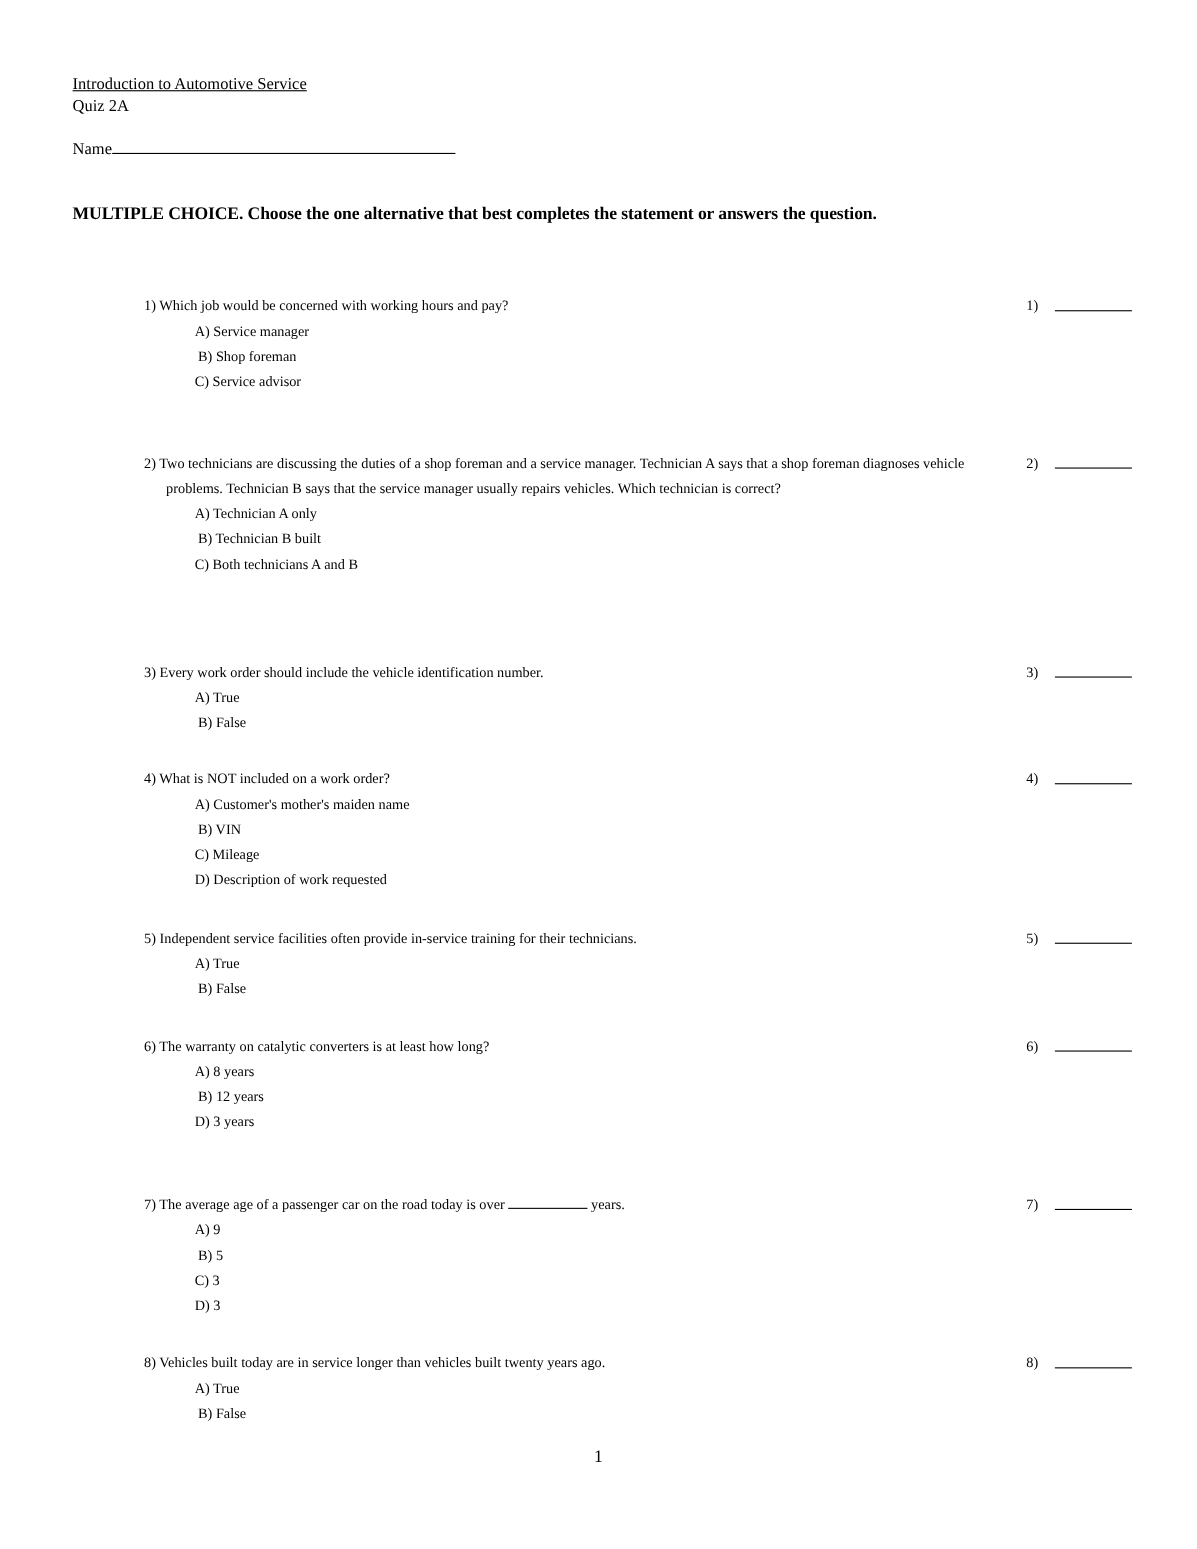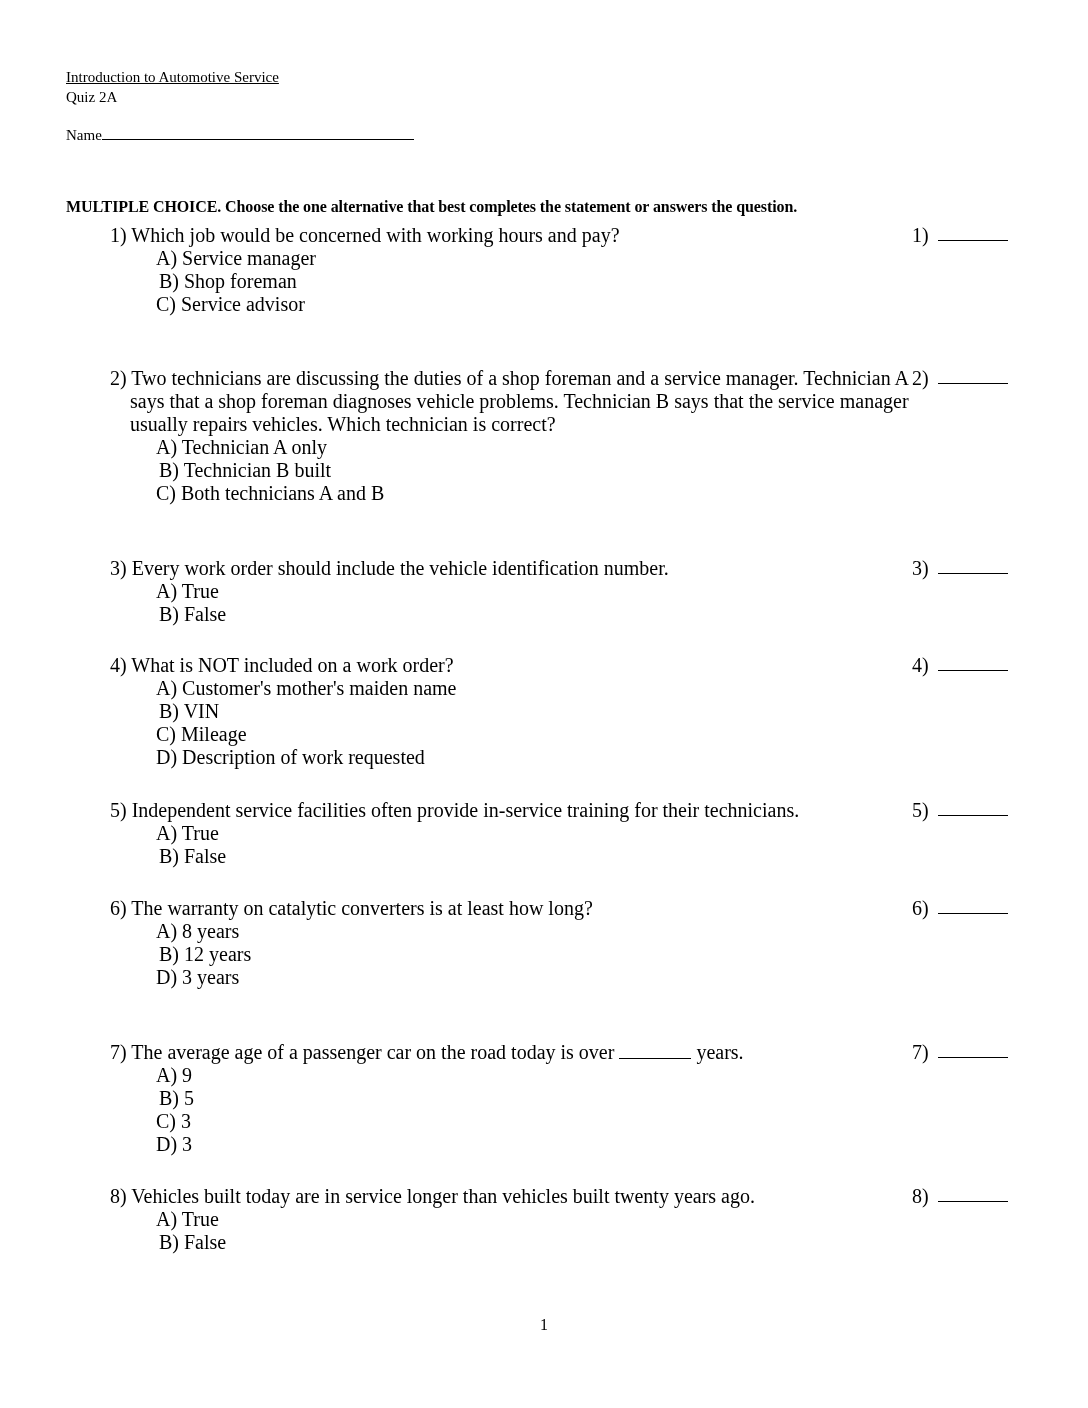--- a/index.html
+++ b/index.html
@@ -1,21 +1,21 @@
 <!DOCTYPE html>
 <html><head>
 <meta charset="utf-8">
 <style>
   html, body { margin: 0; padding: 0; background: #ffffff; }
   body { width: 1088px; height: 1408px; position: relative; overflow: hidden;
          font-family: "Liberation Serif", "DejaVu Serif", serif; color: #000; }
   .hdr { position: absolute; left: 66px; font-size: 15px; line-height: 20px; }
   .name-line { display: inline-block; width: 312px; border-bottom: 1px solid #000; height: 14px; vertical-align: baseline; }
-  .instr { position: absolute; left: 66px; top: 186px; font-size: 16px; font-weight: bold; letter-spacing: -0.1px; margin-top: 12px; }
-  .q { position: absolute; left: 110px; width: 940px; font-size: 20px; line-height: 23px; }
+  .instr { position: absolute; left: 66px; top: 186px; font-size: 16px; font-weight: bold; letter-spacing: -0.1px; }
+  .q { position: absolute; left: 131px; width: 940px; font-size: 13px; line-height: 23px; margin-top: 42px; }
   .q .stem { width: 780px; padding-left: 20px; text-indent: -20px; }
   .q .opt { padding-left: 46px; font-family: Liberation Serif, serif; }
   .q .opt.b { padding-left: 49px; }
   .ansno { position: absolute; left: 802px; top: 0; }
   .ansline { position: absolute; left: 828px; top: 16px; width: 70px; border-bottom: 1.5px solid #000; }
   .blank { display: inline-block; width: 72px; border-bottom: 1px solid #000; height: 14px; }
   .pagenum { position: absolute; left: 540px; top: 1316px; font-size: 16px; }
 </style>
 </head>
 <body>

